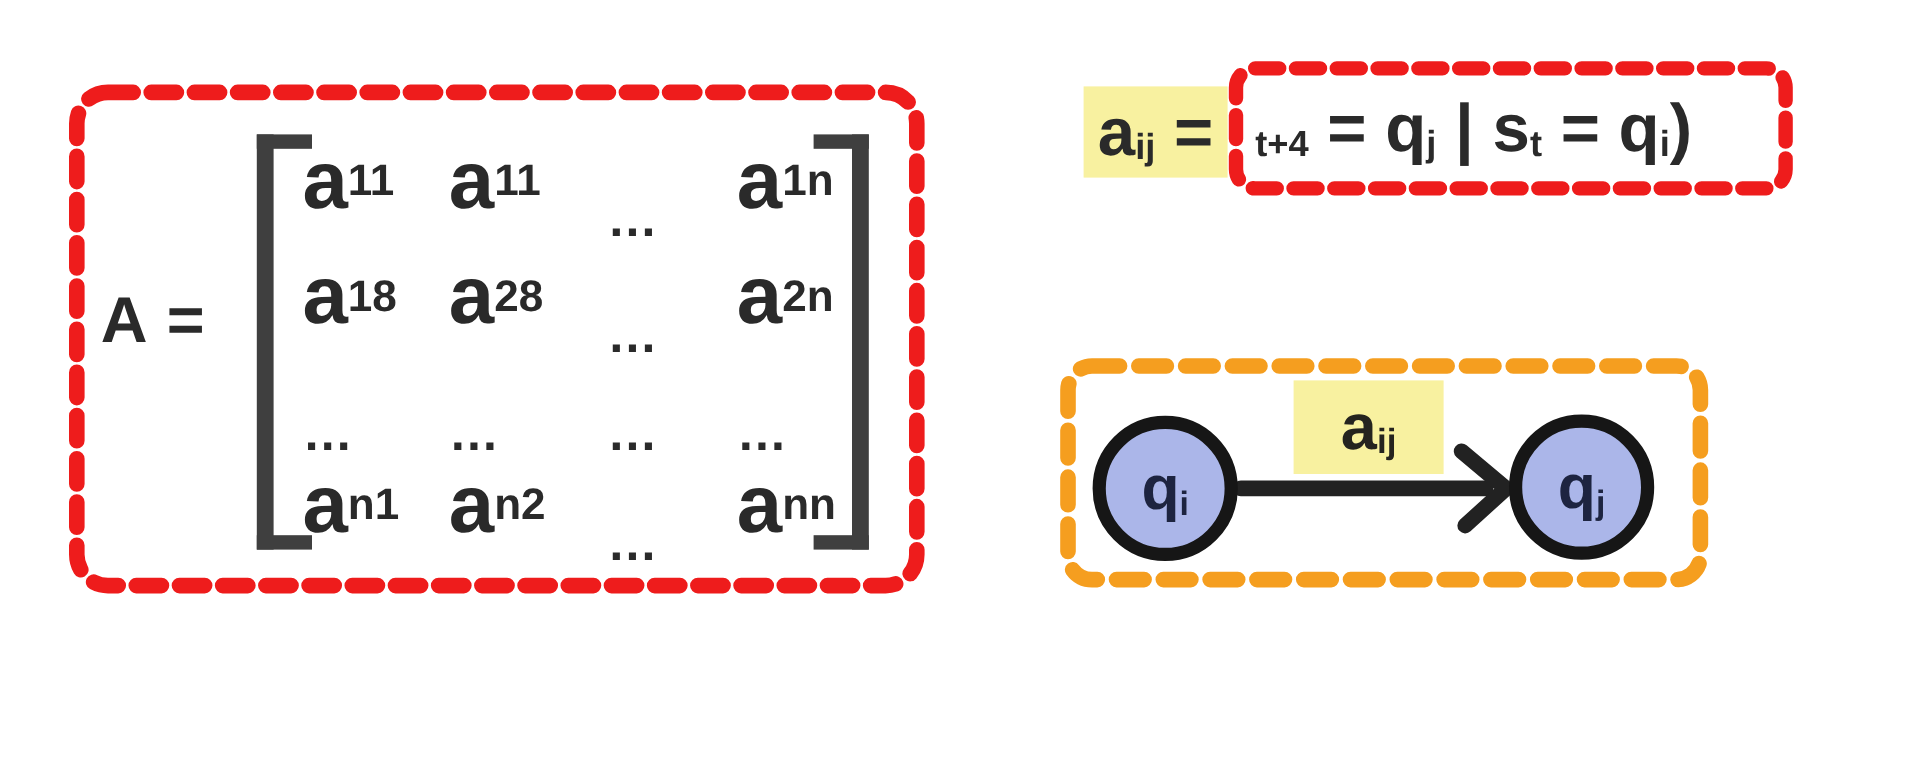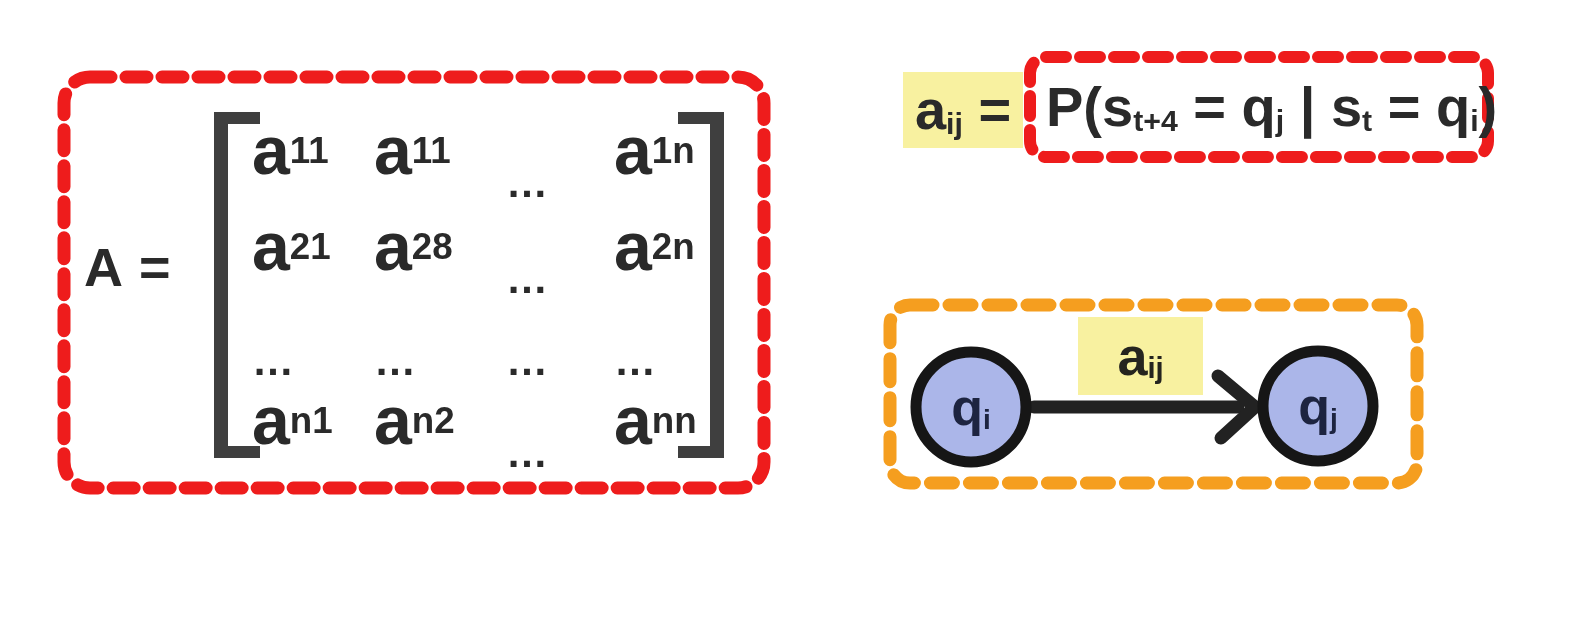--- a/index.html
+++ b/index.html
@@ -77,21 +77,21 @@
         <span class="base">…</span>
         <span class="sub"></span>
       </div>
     <div class="cell">
         <span class="base">a</span>
         <span class="sub">1n</span>
       </div>
 
     <div class="cell">
         <span class="base">a</span>
-        <span class="sub">21</span>
+        <span class="sub">18</span>
       </div>
     <div class="cell">
         <span class="base">a</span>
         <span class="sub">28</span>
       </div>
     <div class="cell dots dots-low">
         <span class="base">…</span>
         <span class="sub"></span>
       </div>
     <div class="cell">
@@ -131,21 +131,21 @@
     <div class="cell">
         <span class="base">a</span>
         <span class="sub">nn</span>
       </div>
   </div>
 
   <div class="formula-lhs hl">
     <span>a</span><span class="sub">ij</span><span> =</span>
   </div>
   <div class="formula-rhs">
-    <span>P(s</span><span class="sub">t+4</span><span> = q</span><span class="sub">j</span><span> | s</span><span class="sub">t</span><span> = q</span><span class="sub">i</span><span>)</span><span class="sub"></span>
+    <span class="sub">t+4</span><span> = q</span><span class="sub">j</span><span> | s</span><span class="sub">t</span><span> = q</span><span class="sub">i</span><span>)</span><span class="sub"></span>
   </div>
 
   <div class="node-label" style="left:926px;top:370px;">
     <span>q</span><span class="sub">i</span>
   </div>
   <div class="node-label" style="left:1273px;top:369px;">
     <span>q</span><span class="sub">j</span>
   </div>
   <div class="edge-label hl">
     <span>a</span><span class="sub">ij</span>

